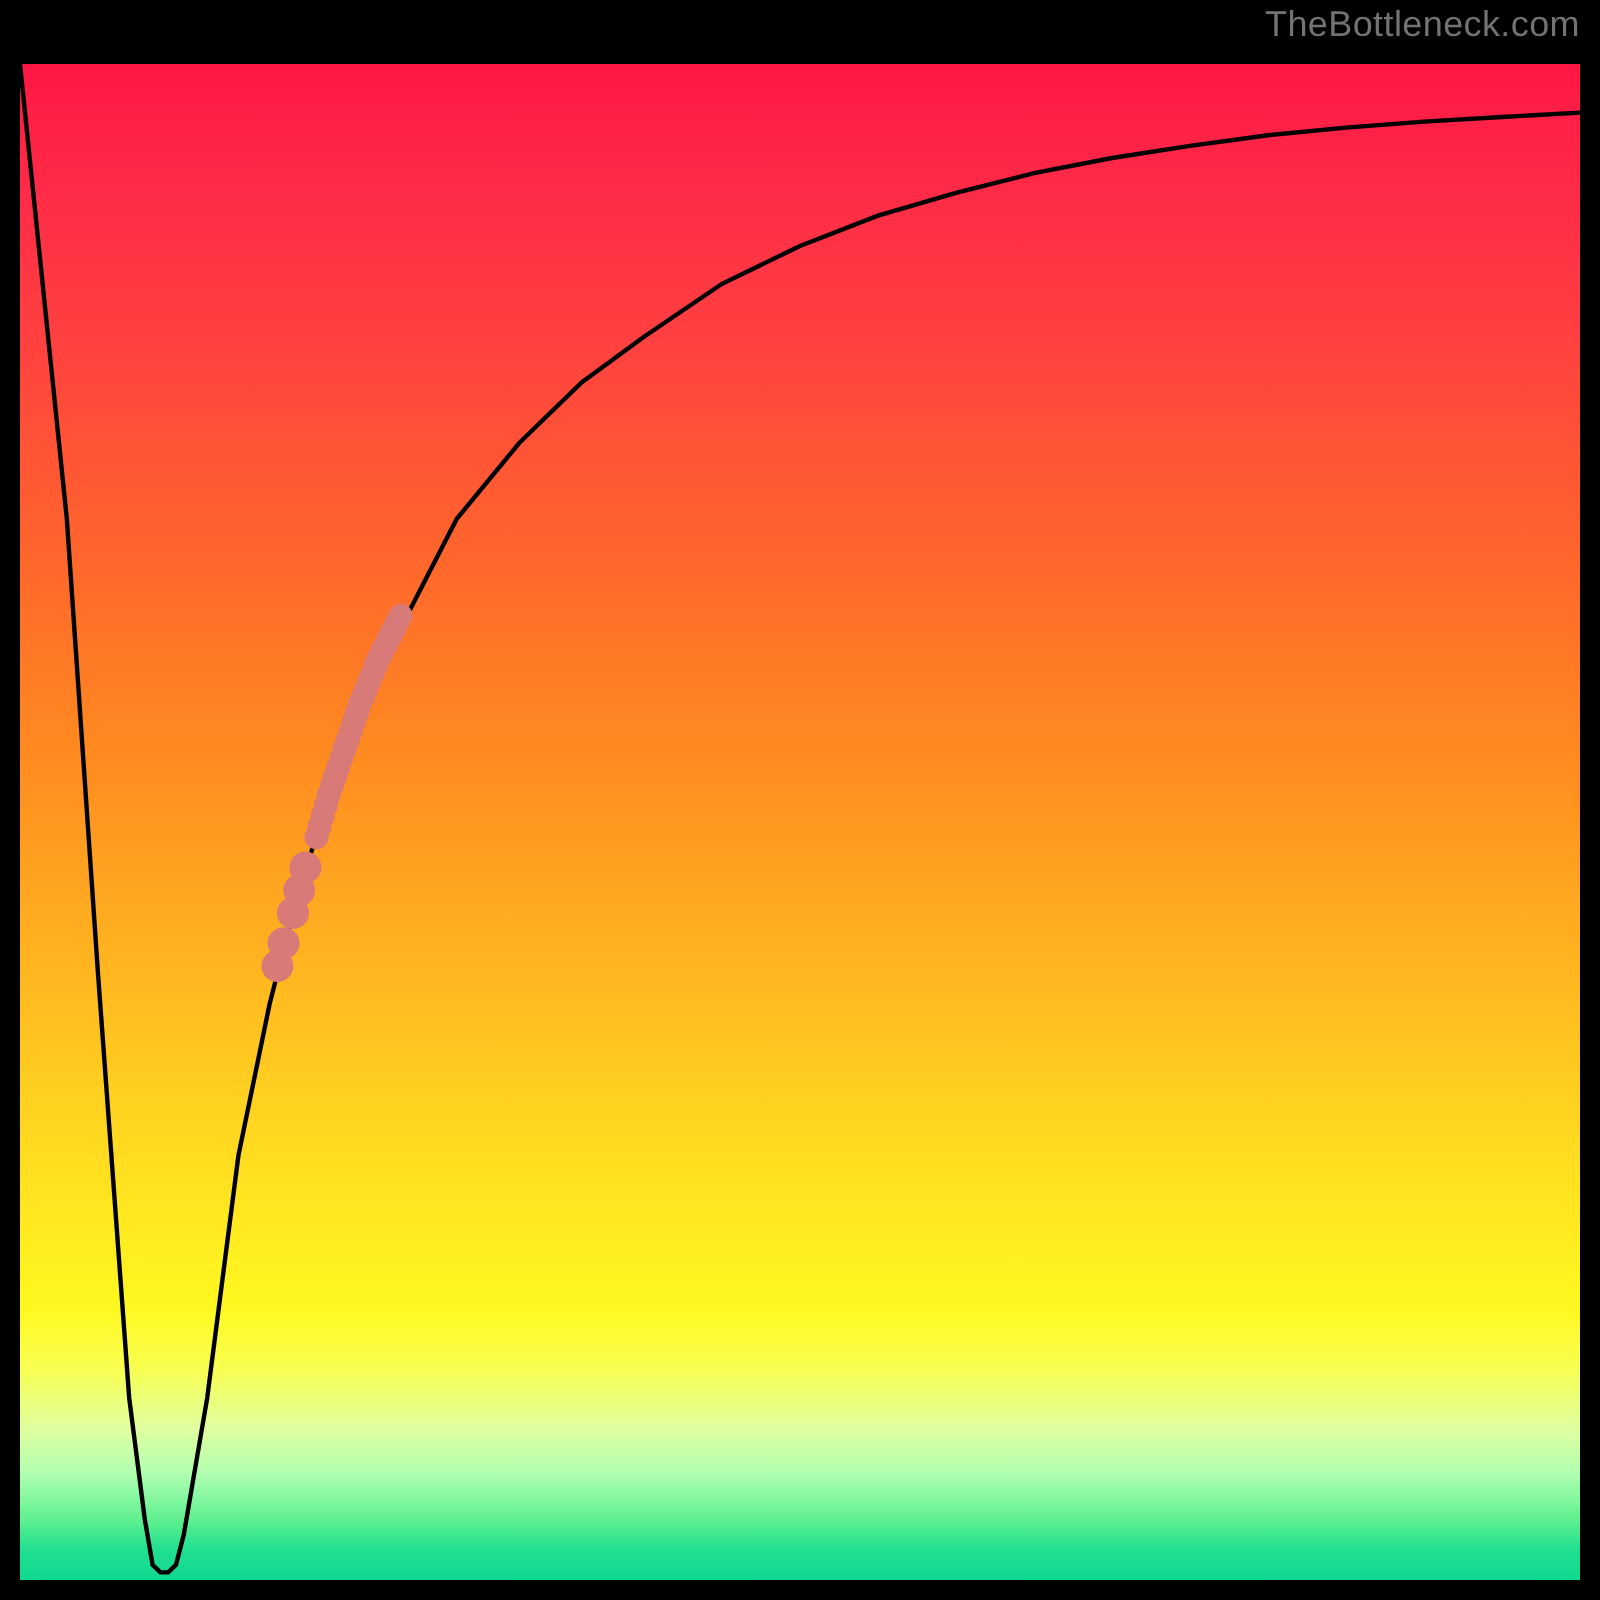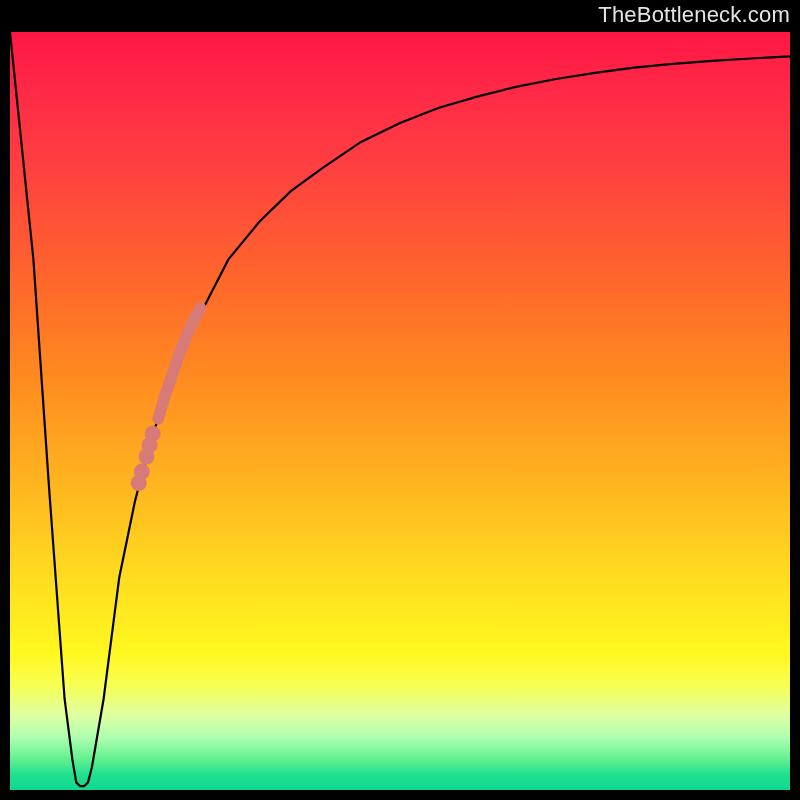--- a/index.html
+++ b/index.html
@@ -13,22 +13,22 @@
   }
   .stage {
     position: relative;
     width: 800px;
     height: 800px;
   }
   .watermark {
     position: absolute;
     top: 2px;
     right: 10px;
-    color: #e5e5e5;
-    font-size: 22px;
+    color: #737373;
+    font-size: 18px;
     font-weight: 500;
     letter-spacing: 0.2px;
     z-index: 20;
   }
   .frame {
     position: absolute;
     left: 10px;
     top: 32px;
     width: 780px;
     height: 758px;

